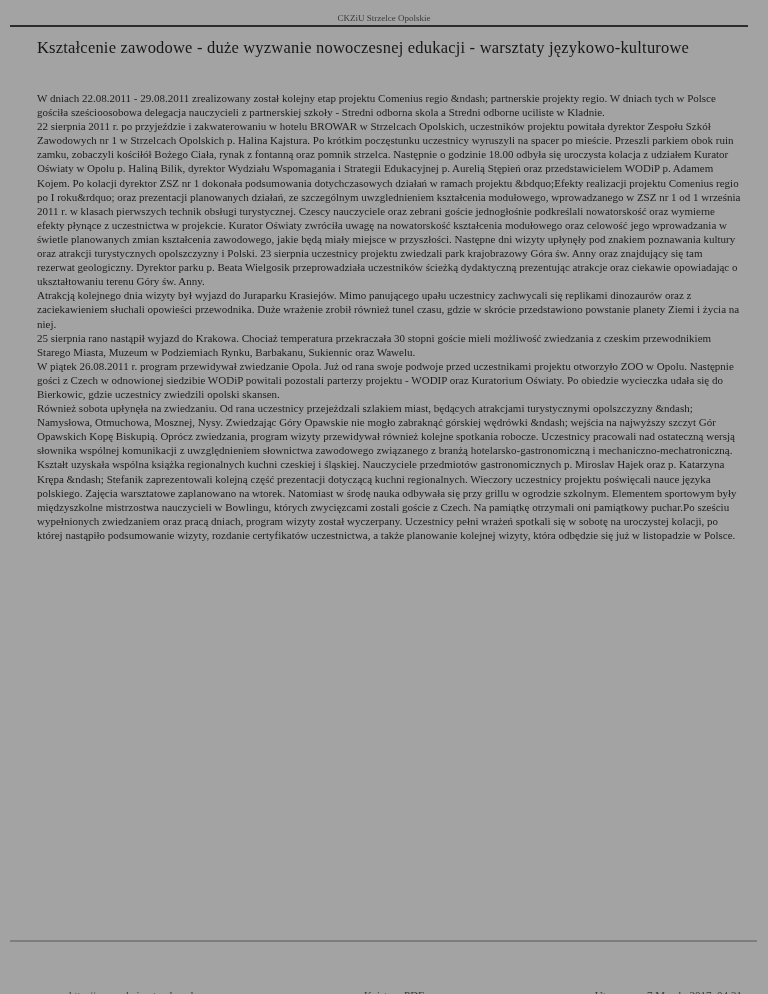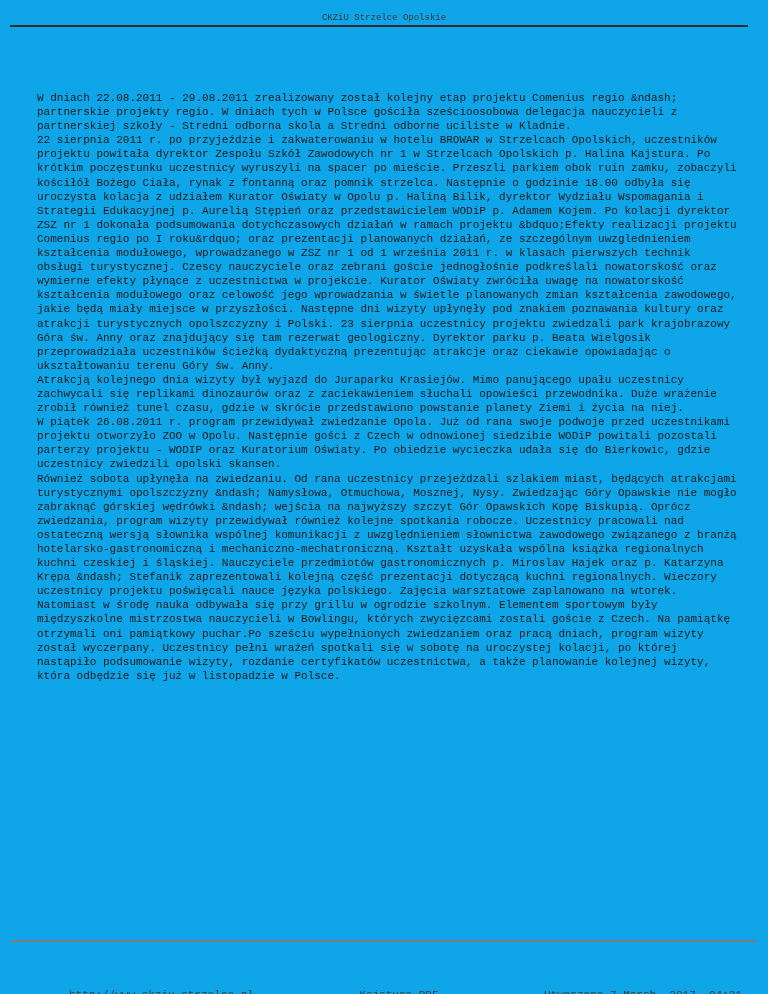--- a/index.html
+++ b/index.html
@@ -2,23 +2,23 @@
 <html><head>
 <meta charset="utf-8">
 <style>
   * { margin: 0; padding: 0; box-sizing: border-box; }
   html, body { background: #ffffff; }
   .page {
     position: relative;
     width: 768px;
     height: 994px;
     margin: 0 auto;
-    background: #0ea5e9;
+    background: #a3a3a3;
     overflow: hidden;
-    font-family: Liberation Mono, monospace;
+    font-family: Liberation Serif, serif;
     color: #1b1b1b;
   }
   .site-header {
     text-align: center;
     padding-top: 13px;
     font-size: 9px;
     line-height: 10px;
     color: #3a3a3a;
   }
   .rule-top {
@@ -77,25 +77,27 @@
 </style>
 </head>
 <body>
 
 <div class="page">
 
   <div class="site-header">CKZiU Strzelce Opolskie</div>
 
   <div class="rule-top"></div>
 
+  <h1 class="doc-title">Kształcenie zawodowe - duże wyzwanie nowoczesnej edukacji - warsztaty językowo-kulturowe</h1>
 
   <div class="doc-body">
       <p>W dniach 22.08.2011 - 29.08.2011 zrealizowany został kolejny etap projektu Comenius regio &amp;ndash; partnerskie projekty regio. W dniach tych w Polsce gościła sześcioosobowa delegacja nauczycieli z partnerskiej szkoły - Stredni odborna skola a Stredni odborne uciliste w Kladnie.</p>
       <p>22 sierpnia 2011 r. po przyjeździe i zakwaterowaniu w hotelu BROWAR w Strzelcach Opolskich, uczestników projektu powitała dyrektor Zespołu Szkół Zawodowych nr 1 w Strzelcach Opolskich p. Halina Kajstura. Po krótkim poczęstunku uczestnicy wyruszyli na spacer po mieście.  Przeszli parkiem obok ruin zamku, zobaczyli kościłół Bożego Ciała, rynak z fontanną oraz pomnik strzelca. Następnie o godzinie 18.00 odbyła się uroczysta kolacja z udziałem Kurator Oświaty w Opolu p. Haliną Bilik, dyrektor Wydziału Wspomagania i Strategii Edukacyjnej p. Aurelią Stępień oraz przedstawicielem WODiP p. Adamem Kojem. Po kolacji dyrektor ZSZ nr 1 dokonała podsumowania dotychczasowych działań w ramach projektu &amp;bdquo;Efekty realizacji projektu Comenius regio po I roku&amp;rdquo; oraz prezentacji planowanych działań, ze szczególnym uwzglednieniem kształcenia modułowego, wprowadzanego w ZSZ nr 1 od 1 września 2011 r. w klasach pierwszych technik obsługi turystycznej. Czescy nauczyciele oraz zebrani goście jednogłośnie podkreślali nowatorskość oraz wymierne efekty płynące z uczestnictwa w projekcie. Kurator Oświaty zwróciła uwagę na nowatorskość kształcenia modułowego oraz celowość jego wprowadzania w świetle planowanych zmian kształcenia zawodowego, jakie będą miały miejsce w przyszłości. Następne dni wizyty upłynęły pod znakiem poznawania kultury oraz atrakcji turystycznych opolszczyzny i Polski. 23 sierpnia uczestnicy projektu zwiedzali park krajobrazowy Góra św. Anny oraz znajdujący się tam rezerwat geologiczny. Dyrektor parku p. Beata Wielgosik przeprowadziała uczestników ścieżką dydaktyczną prezentując atrakcje oraz ciekawie opowiadając o ukształtowaniu terenu Góry św. Anny.</p>
       <p>Atrakcją kolejnego dnia wizyty był wyjazd do Juraparku Krasiejów. Mimo panującego upału uczestnicy zachwycali się replikami dinozaurów oraz z zaciekawieniem słuchali opowieści przewodnika. Duże wrażenie zrobił również tunel czasu, gdzie w skrócie przedstawiono powstanie planety Ziemi i życia na niej.</p>
+      <p>25 sierpnia rano nastąpił wyjazd do Krakowa. Chociaż temperatura przekraczała 30 stopni goście mieli możliwość zwiedzania z czeskim przewodnikiem Starego Miasta, Muzeum w Podziemiach Rynku, Barbakanu, Sukiennic oraz Wawelu.</p>
       <p>W piątek 26.08.2011 r. program przewidywał zwiedzanie Opola. Już od rana swoje podwoje przed uczestnikami projektu otworzyło ZOO w Opolu. Następnie gości z Czech w odnowionej siedzibie WODiP powitali pozostali parterzy projektu - WODIP oraz Kuratorium Oświaty. Po obiedzie wycieczka udała się do Bierkowic, gdzie uczestnicy zwiedzili opolski skansen.</p>
       <p>Również sobota upłynęła na zwiedzaniu. Od rana uczestnicy przejeżdzali szlakiem miast, będących atrakcjami turystycznymi opolszczyzny &amp;ndash; Namysłowa, Otmuchowa, Mosznej, Nysy. Zwiedzając Góry Opawskie nie mogło zabraknąć górskiej wędrówki &amp;ndash; wejścia na najwyższy szczyt Gór Opawskich Kopę Biskupią.   Oprócz zwiedzania, program wizyty przewidywał również kolejne spotkania robocze. Uczestnicy  pracowali nad ostateczną wersją słownika wspólnej komunikacji z uwzględnieniem słownictwa zawodowego związanego z branżą hotelarsko-gastronomiczną i mechaniczno-mechatroniczną. Kształt uzyskała wspólna książka regionalnych kuchni czeskiej i śląskiej. Nauczyciele przedmiotów gastronomicznych p. Miroslav Hajek oraz p. Katarzyna Krępa &amp;ndash; Stefanik zaprezentowali kolejną część prezentacji dotyczącą kuchni regionalnych. Wieczory uczestnicy projektu poświęcali nauce języka polskiego. Zajęcia warsztatowe zaplanowano na wtorek. Natomiast w środę nauka odbywała się przy grillu w ogrodzie szkolnym. Elementem sportowym były międzyszkolne mistrzostwa nauczycieli w Bowlingu, których zwycięzcami zostali goście z Czech. Na pamiątkę otrzymali oni pamiątkowy puchar.Po sześciu wypełnionych zwiedzaniem oraz pracą dniach, program wizyty został wyczerpany. Uczestnicy pełni wrażeń spotkali się w sobotę na uroczystej kolacji, po której nastąpiło podsumowanie wizyty, rozdanie certyfikatów uczestnictwa, a także planowanie kolejnej wizyty, która odbędzie się już w listopadzie w Polsce.</p>
     </div>
 
   <div class="rule-bottom"></div>
 
   <div class="footer-row">
     <span class="footer-cell footer-left">http://www.ckziu-strzelce.pl</span>
     <span class="footer-cell footer-center">Kajstura PDF</span>
     <span class="footer-cell footer-right">Utworzono 7 March, 2017, 04:31</span>

